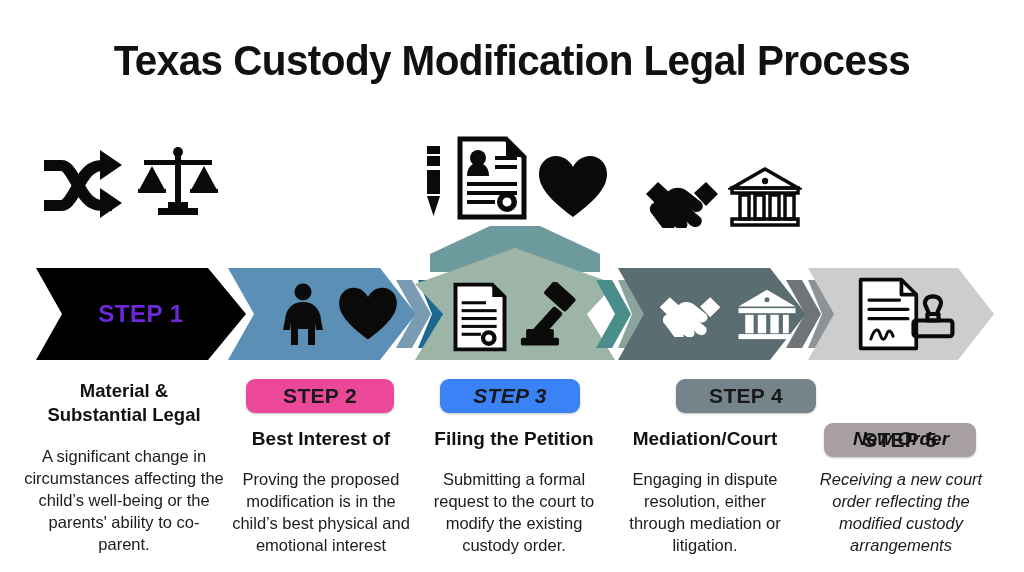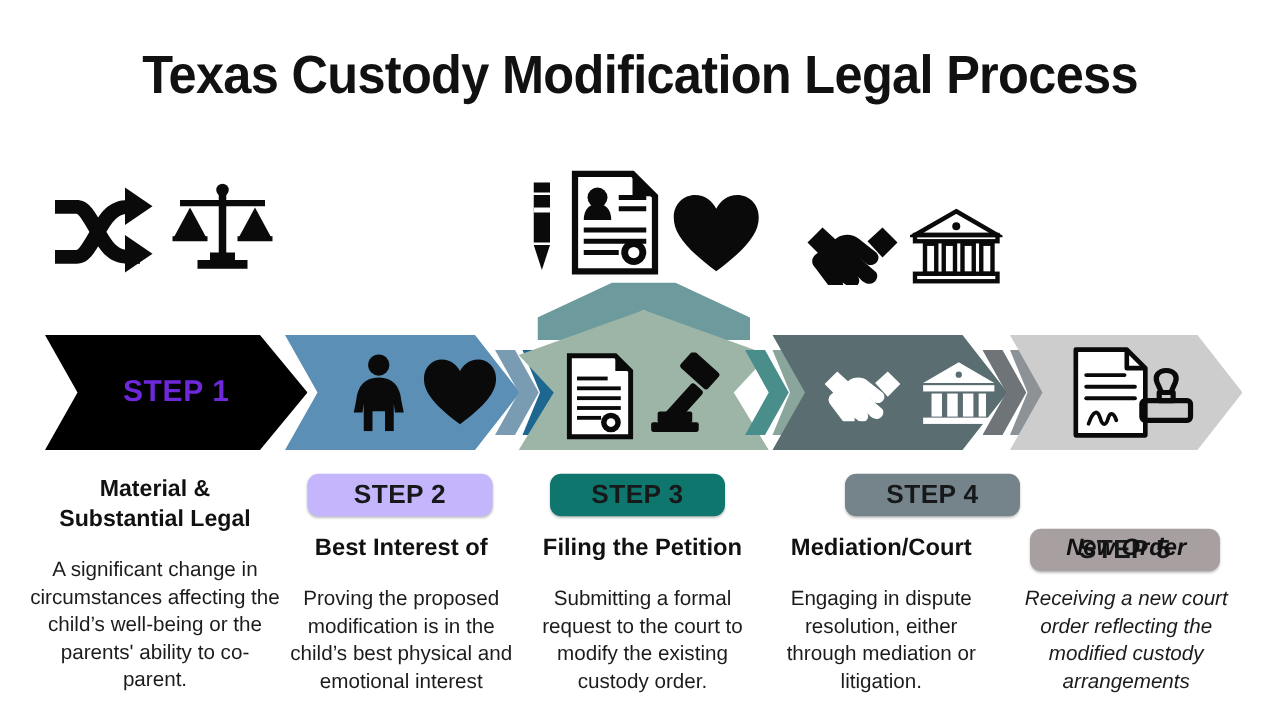--- a/index.html
+++ b/index.html
@@ -275,24 +275,24 @@
         <path d="M17 68 c4 -12 8 -12 10 -5 c2 7 5 7 7 0 c2 -6 5 -4 7 2" fill="none" stroke="#0a0a0a" stroke-width="3.2" stroke-linecap="round"></path>
         <g fill="none" stroke="#0a0a0a" stroke-width="4.5" stroke-linejoin="round">
           <path d="M84 22 c-7 0 -10 5 -8 10 l4 9 h8 l4 -9 c2 -5 -1 -10 -8 -10 z"></path>
           <rect x="63" y="48" width="42" height="17" rx="3"></rect>
           <path d="M78 41 h12 v7 h-12 z"></path>
         </g>
       </svg>
     </div>
   </div>
 
-  <div class="pill" style="left:246px;top:379px;width:148px;background:#c4b5fd;">
+  <div class="pill" style="left:246px;top:379px;width:148px;background:#ec4899;">
     <span>STEP 2</span>
   </div>
-  <div class="pill" style="left:440px;top:379px;width:140px;background:#0f766e;">
+  <div class="pill" style="left:440px;top:379px;width:140px;background:#3b82f6;font-style:italic;">
     <span>STEP 3</span>
   </div>
   <div class="pill" style="left:632px;top:379px;width:140px;background:#75848a;margin-left:44px;">
     <span>STEP 4</span>
   </div>
   <div class="pill" style="left:824px;top:379px;width:152px;background:#a8a0a0;margin-top:44px;">
     <span>STEP 5</span>
   </div>
 
   <div class="txt" style="left:24px;top:379px;width:200px;">

